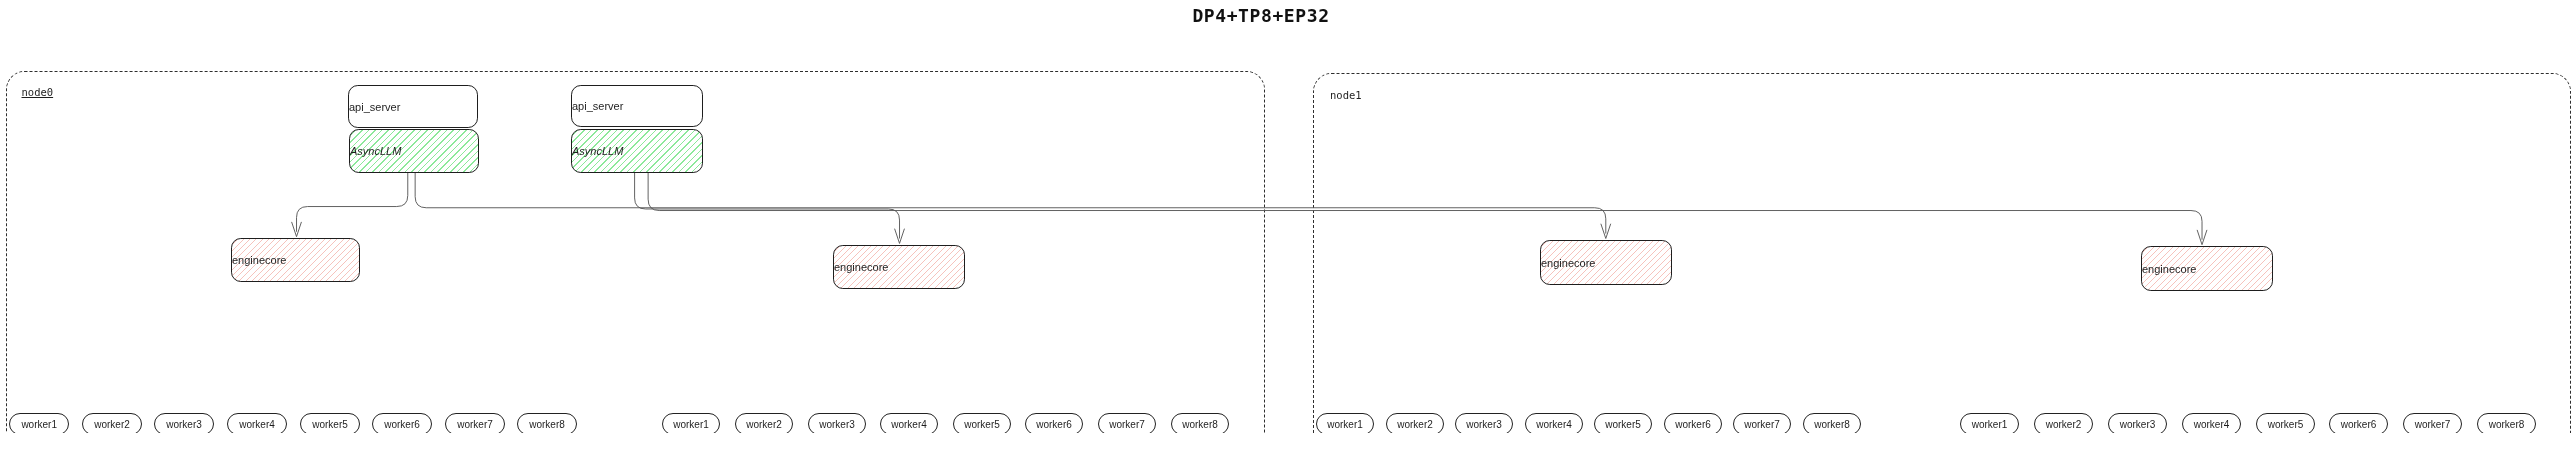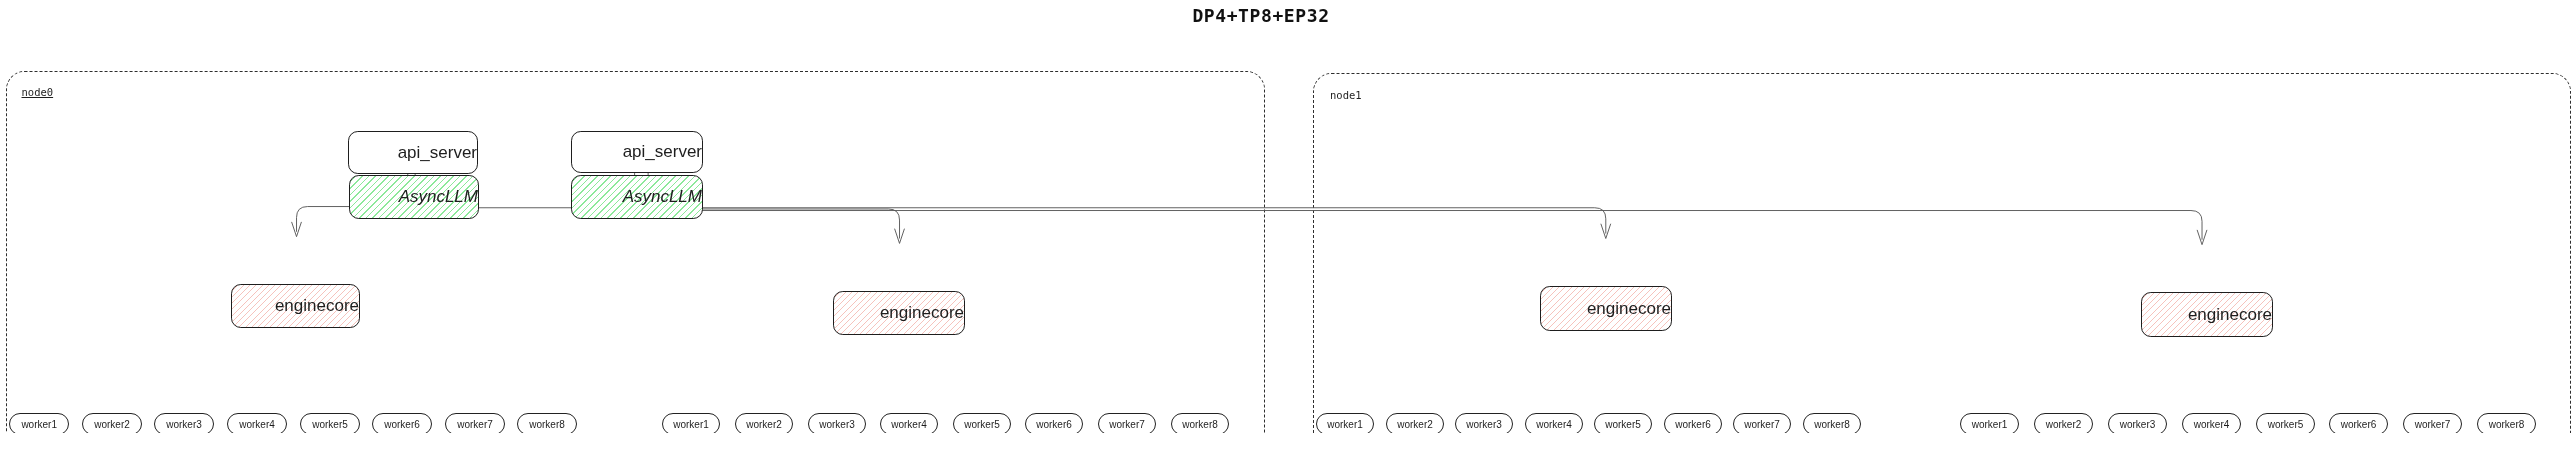--- a/index.html
+++ b/index.html
@@ -16,22 +16,22 @@
     position:absolute;border:1.5px dashed #2e2e2e;border-radius:18.5px;background:transparent;
   }
   #node0-box{left:6.2px;top:71px;width:1257px;height:389px;}
   #node1-box{left:1313px;top:73px;width:1256px;height:388px;}
   .node-label{
     position:absolute;font-family:"DejaVu Sans Mono", monospace;
     font-size:10.5px;color:#1e1e1e;
   }
   .bigbox{
     position:absolute;border:1.5px solid #1e1e1e;border-radius:9.8px;
-    display:flex;align-items:center;justify-content:flex-end;
-    font-size:17px;background:#fff;box-sizing:border-box;margin-top:46px;
+    display:flex;align-items:center;justify-content:flex-start;
+    font-size:11px;background:#fff;box-sizing:border-box;
   }
   .hatch-green{
     background:repeating-linear-gradient(135deg, rgba(0,0,0,0) 0px, rgba(0,0,0,0) 3.7px, #8ce99a 3.7px, #8ce99a 4.6px), #fff;
     font-style:italic;
   }
   .hatch-red{
     background:repeating-linear-gradient(135deg, rgba(0,0,0,0) 0px, rgba(0,0,0,0) 3.7px, #f6c3bd 3.7px, #f6c3bd 4.4px), #fff;
   }
   .worker{
     position:absolute;top:413px;height:22px;border:1.2px solid #222;border-radius:11px;

